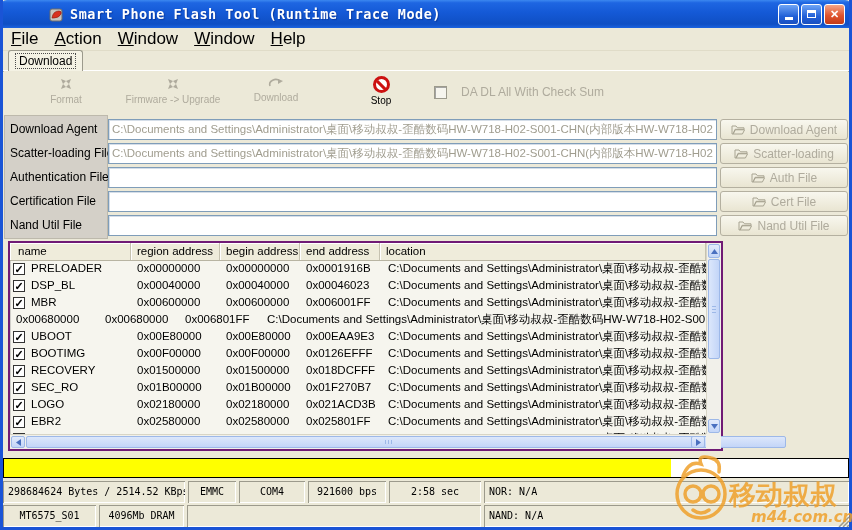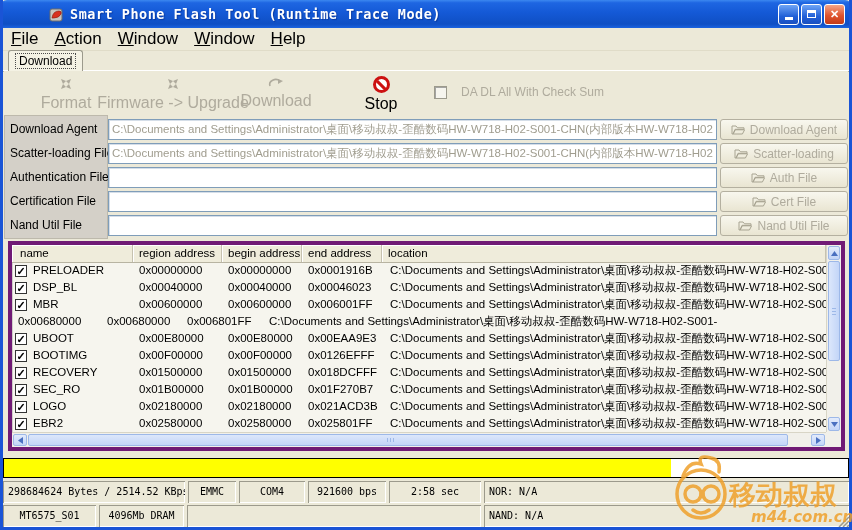--- a/index.html
+++ b/index.html
@@ -29,21 +29,21 @@
 
   
   .tabstrip{position:absolute;left:3px;right:3px;top:50px;height:21px;}
   .tab{position:absolute;left:5px;bottom:0;height:20px;padding:0 6px;background:#F4F2E4;
     border:1px solid #9C9A8C;border-bottom:none;border-radius:3px 3px 0 0;display:flex;align-items:center;font-size:12px;}
   .tab-inner{border:1px dotted #4A4A4A;padding:0 3px;line-height:14px;}
   .tabline{position:absolute;left:0;right:0;bottom:0;height:1px;background:#fff;box-shadow:0 1px 0 #B8B4A2;}
 
   
   .toolbar{position:absolute;left:4px;right:4px;top:71px;height:44px;background:#ECE9D8;}
-  .tool{position:absolute;top:5px;display:flex;flex-direction:column;align-items:center;gap:2px;font-size:16px;}
+  .tool{position:absolute;top:5px;display:flex;flex-direction:column;align-items:center;gap:2px;font-size:10px;}
   .tool .lbl{white-space:nowrap;}
   .tool.disabled .lbl{color:#AFAB9D;}
   .t-format{left:30px;width:64px;}
   .t-firmware{left:104px;width:130px;}
   .t-download{left:232px;width:80px;}
   .t-stop{left:352px;width:50px;}
   .stop-icon{position:relative;width:17px;height:17px;border:3px solid #CC1111;border-radius:50%;box-sizing:border-box;background:#fff;}
   .stop-icon::after{content:"";position:absolute;left:-1px;top:4.5px;width:13px;height:3px;background:#CC1111;transform:rotate(45deg);}
   .chk-row{position:absolute;left:430px;top:14px;display:flex;align-items:center;gap:14px;font-size:12px;color:#AFAB9D;}
   .checkbox{width:13px;height:13px;background:#F6F5EE;border:1px solid #9C9A8C;box-shadow:inset 1px 1px 0 #808080b0;box-sizing:border-box;}
@@ -54,22 +54,22 @@
   .frow{position:absolute;left:0;right:0;height:22px;}
   .frow .flabel{position:absolute;left:6px;top:3px;font-size:12px;white-space:nowrap;}
   .frow .finput{position:absolute;left:104px;width:609px;top:0;height:21px;box-sizing:border-box;background:#fff;
     border:1px solid #7F9DB9;box-shadow:inset 1px 1px 0 #D5DEE8;font-size:11.5px;color:#A09D8F;padding:2px 3px;
     white-space:nowrap;overflow:hidden;font-family:"Liberation Sans",sans-serif;}
   .frow .fbtn{position:absolute;right:0;width:128px;top:0;height:21px;box-sizing:border-box;
     background:linear-gradient(180deg,#F8F7EE,#E9E5D2);border:1px solid #B4B0A0;border-radius:3px;
     display:flex;align-items:center;justify-content:center;gap:5px;font-size:12px;color:#AFAB9D;}
 
   
-  .tablewrap{position:absolute;left:8px;top:241px;width:837px;height:210px;background:#F6F5EE;
-    border:4px solid #701a75;box-sizing:border-box;box-shadow:inset 1px 1px 0 #5f5f5f40;}
+  .tablewrap{position:absolute;left:8px;top:241px;width:715px;height:210px;background:#F6F5EE;
+    border:2px solid #701a75;box-sizing:border-box;box-shadow:inset 1px 1px 0 #5f5f5f40;}
   .thead{position:absolute;left:0;right:15px;top:0;height:17px;display:flex;background:#EFECDB;
     border-bottom:1px solid #B8B4A2;}
   .th{box-sizing:border-box;font-size:11.5px;line-height:16px;padding-left:6px;border-right:1px solid #C6C2B0;
     box-shadow:inset 0 1px 0 #fff,inset 1px 0 0 #fff;white-space:nowrap;overflow:hidden;}
   .c-name{width:121px;} .c-region{width:89px;} .c-begin{width:80px;} .c-end{width:80px;} .c-loc{flex:1;}
   .th.c-name{padding-left:8px;}
   .tbody{position:absolute;left:0;right:15px;top:17px;bottom:15px;overflow:hidden;}
   .trow{display:flex;height:17px;line-height:17px;font-size:11.5px;white-space:nowrap;}
   .td{box-sizing:border-box;padding-left:6px;overflow:hidden;}
   .td.c-name{display:flex;align-items:center;gap:6px;padding-left:3px;}

